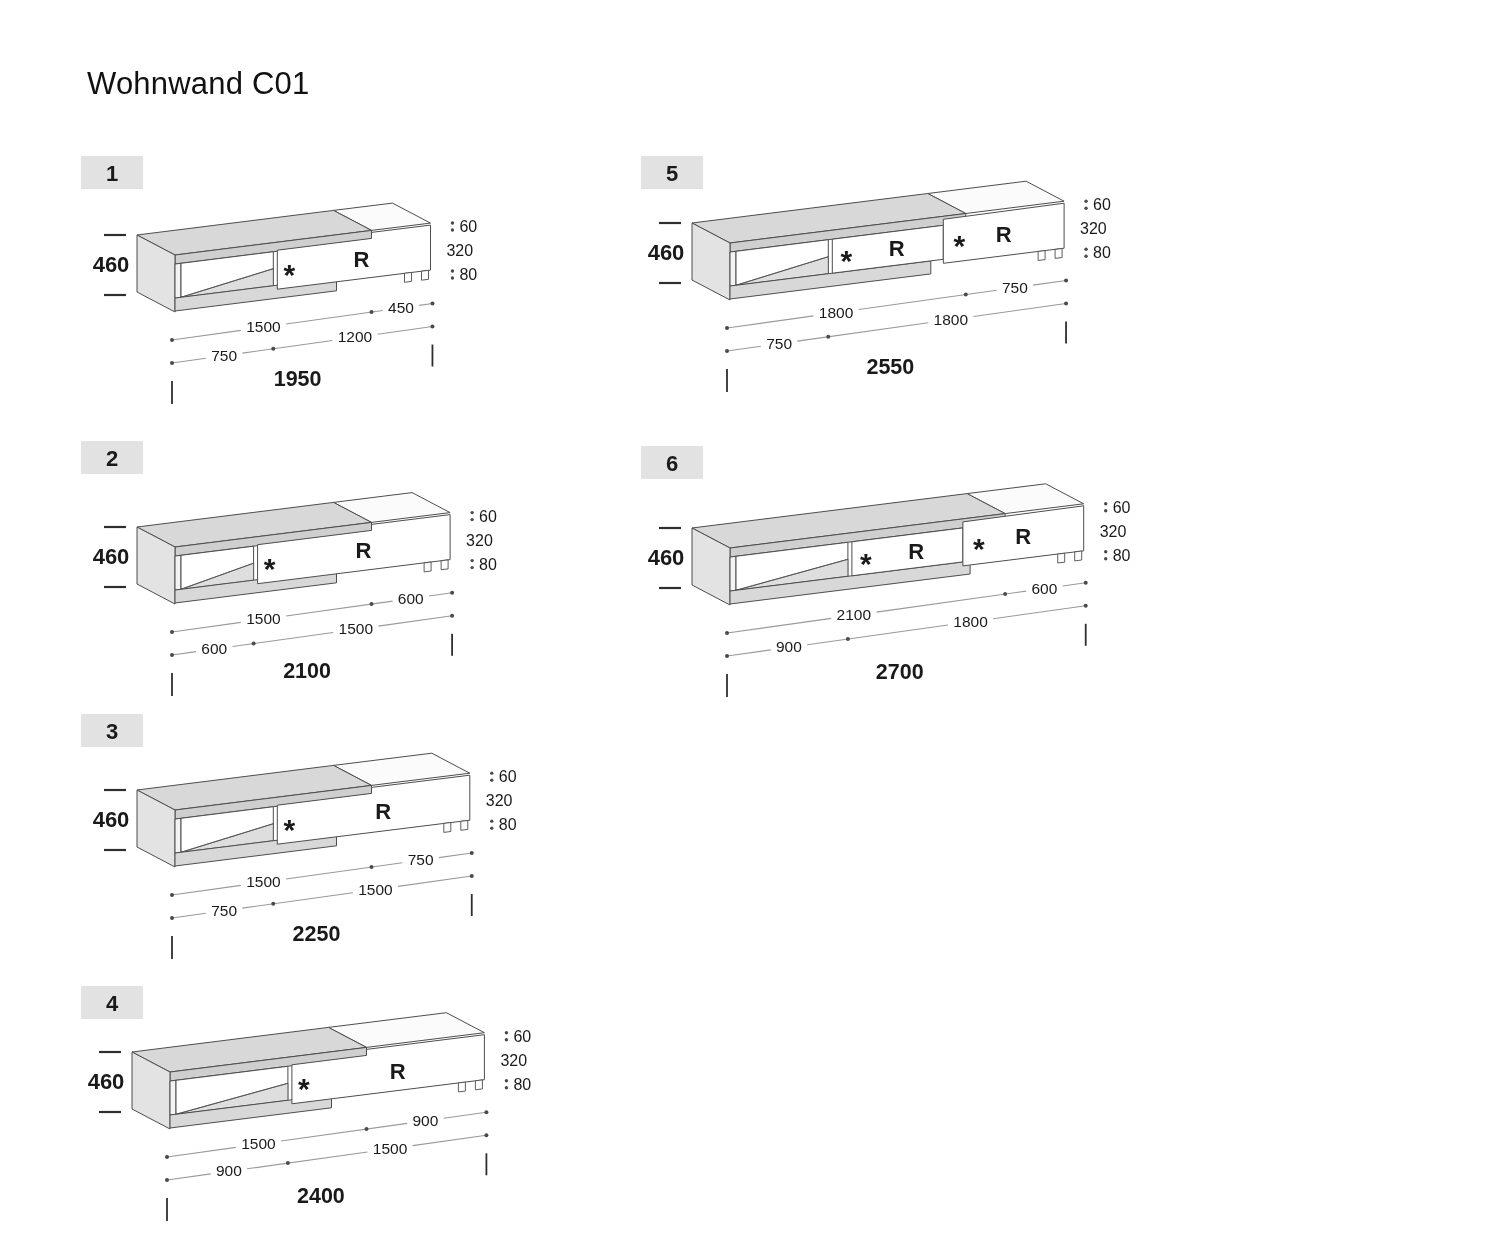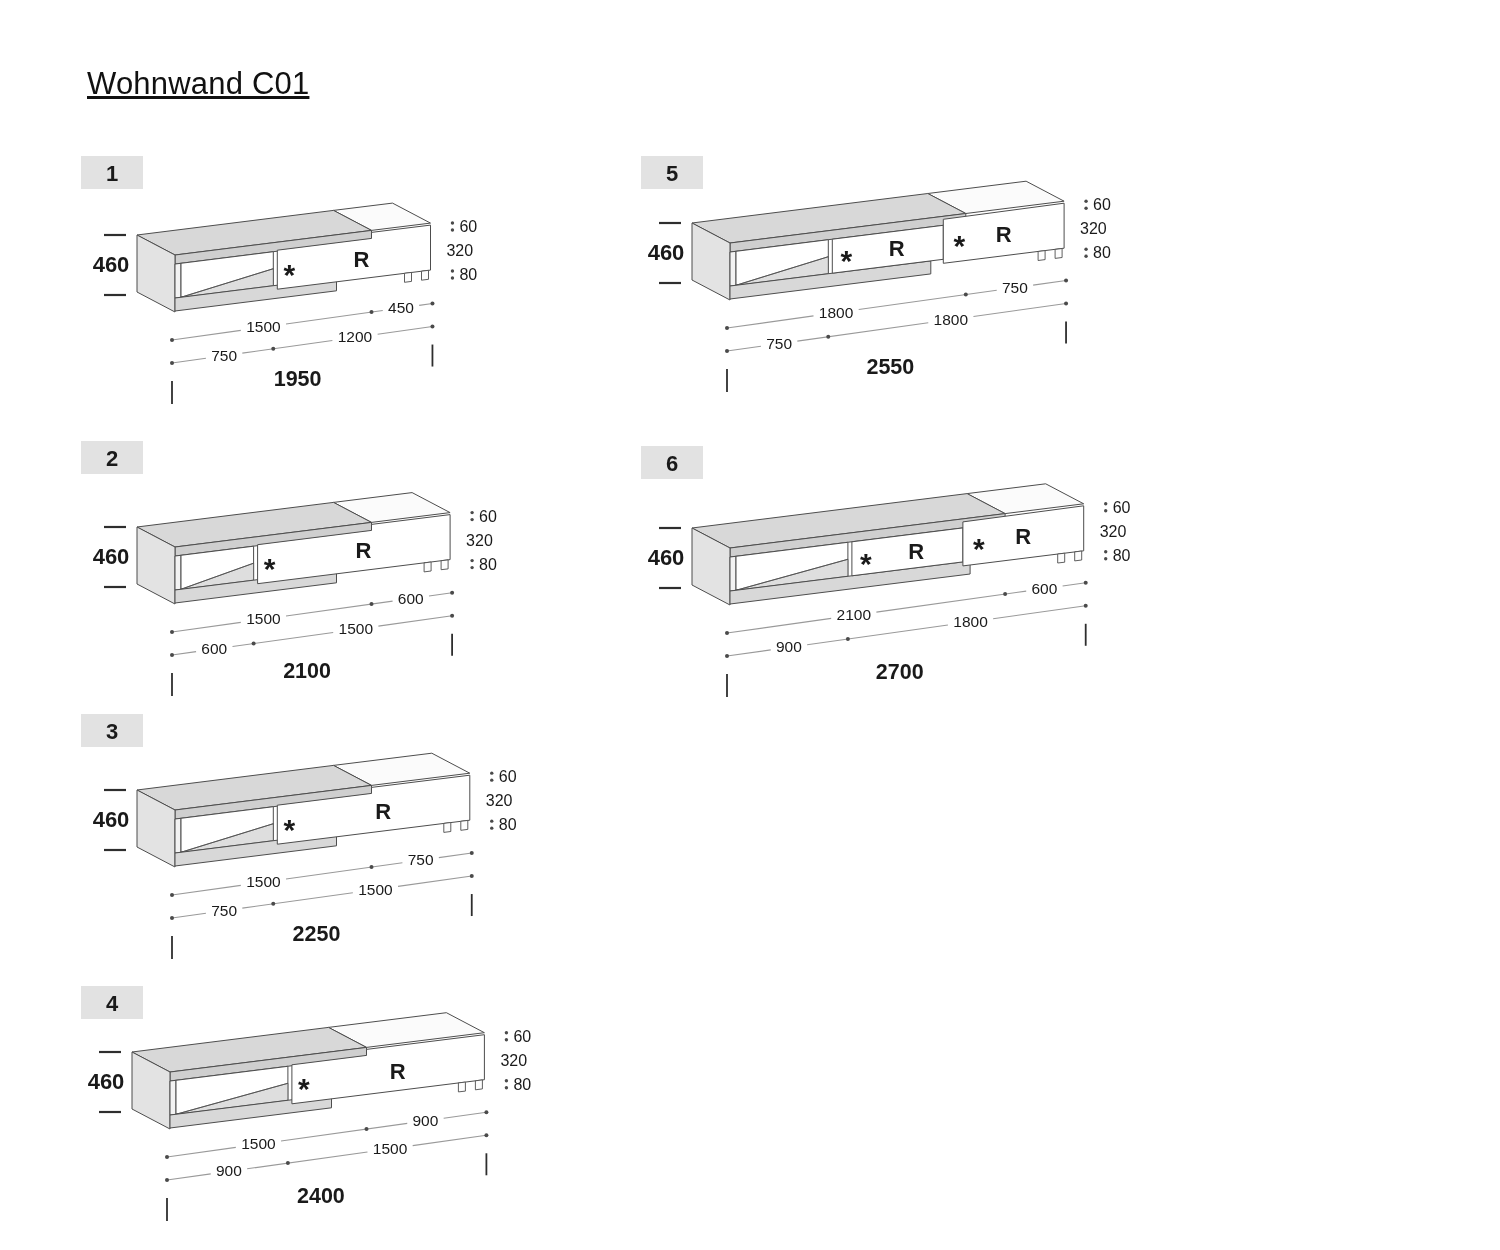--- a/index.html
+++ b/index.html
@@ -1,19 +1,19 @@
 <!DOCTYPE html>
 <html><head>
 <meta charset="utf-8">
 <style>
   html,body{margin:0;padding:0;background:#ffffff;}
   .page{position:relative;width:1500px;height:1250px;background:#ffffff;overflow:hidden;
         font-family:"Liberation Sans","DejaVu Sans",sans-serif;color:#1a1a1a;}
   .title{position:absolute;left:87px;top:66px;margin:0;font-size:31px;font-weight:400;
-         letter-spacing:0.2px;color:#111;font-family:"Liberation Sans","DejaVu Sans",sans-serif;text-decoration:underline;}
+         letter-spacing:0.2px;color:#111;font-family:"Liberation Sans","DejaVu Sans",sans-serif;}
   .module{position:absolute;}
   .module svg{display:block;}
   svg text{font-family:"Liberation Sans","DejaVu Sans",sans-serif;fill:#1a1a1a;}
 </style>
 </head>
 <body>
 
 <div class="page">
   <h1 class="title">Wohnwand C01</h1>
   <div class="module" id="module-0" style="left:75px;top:150px;">

